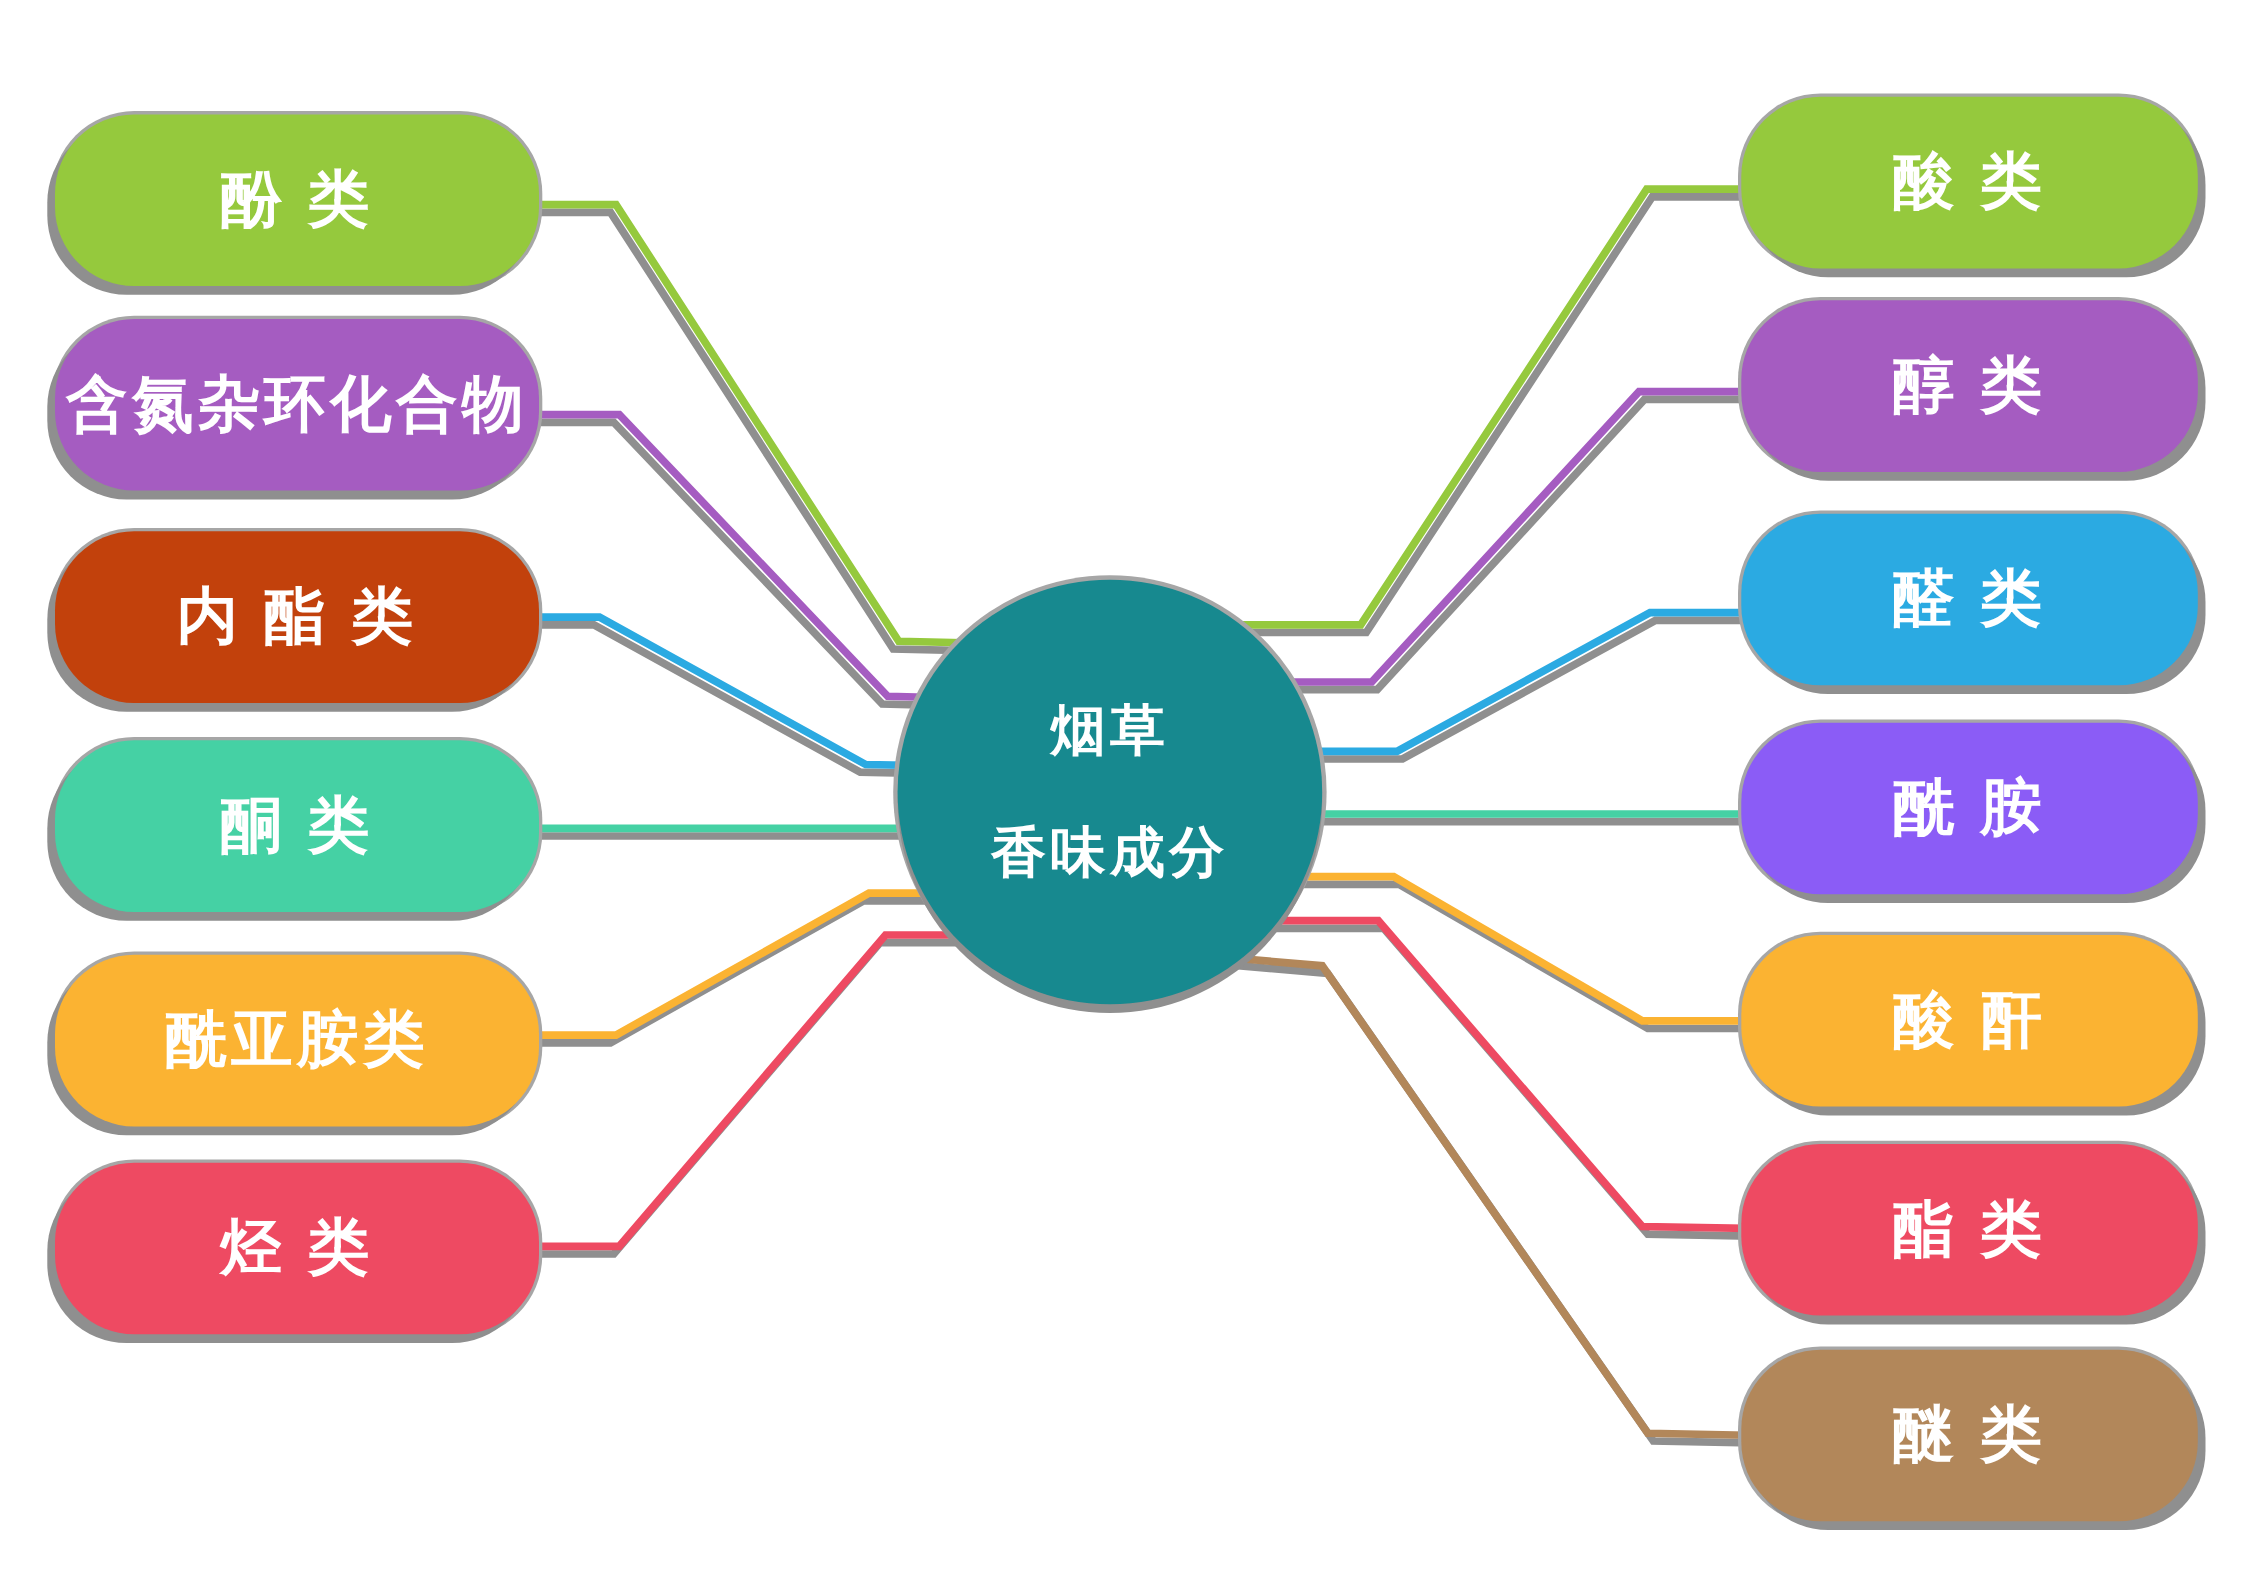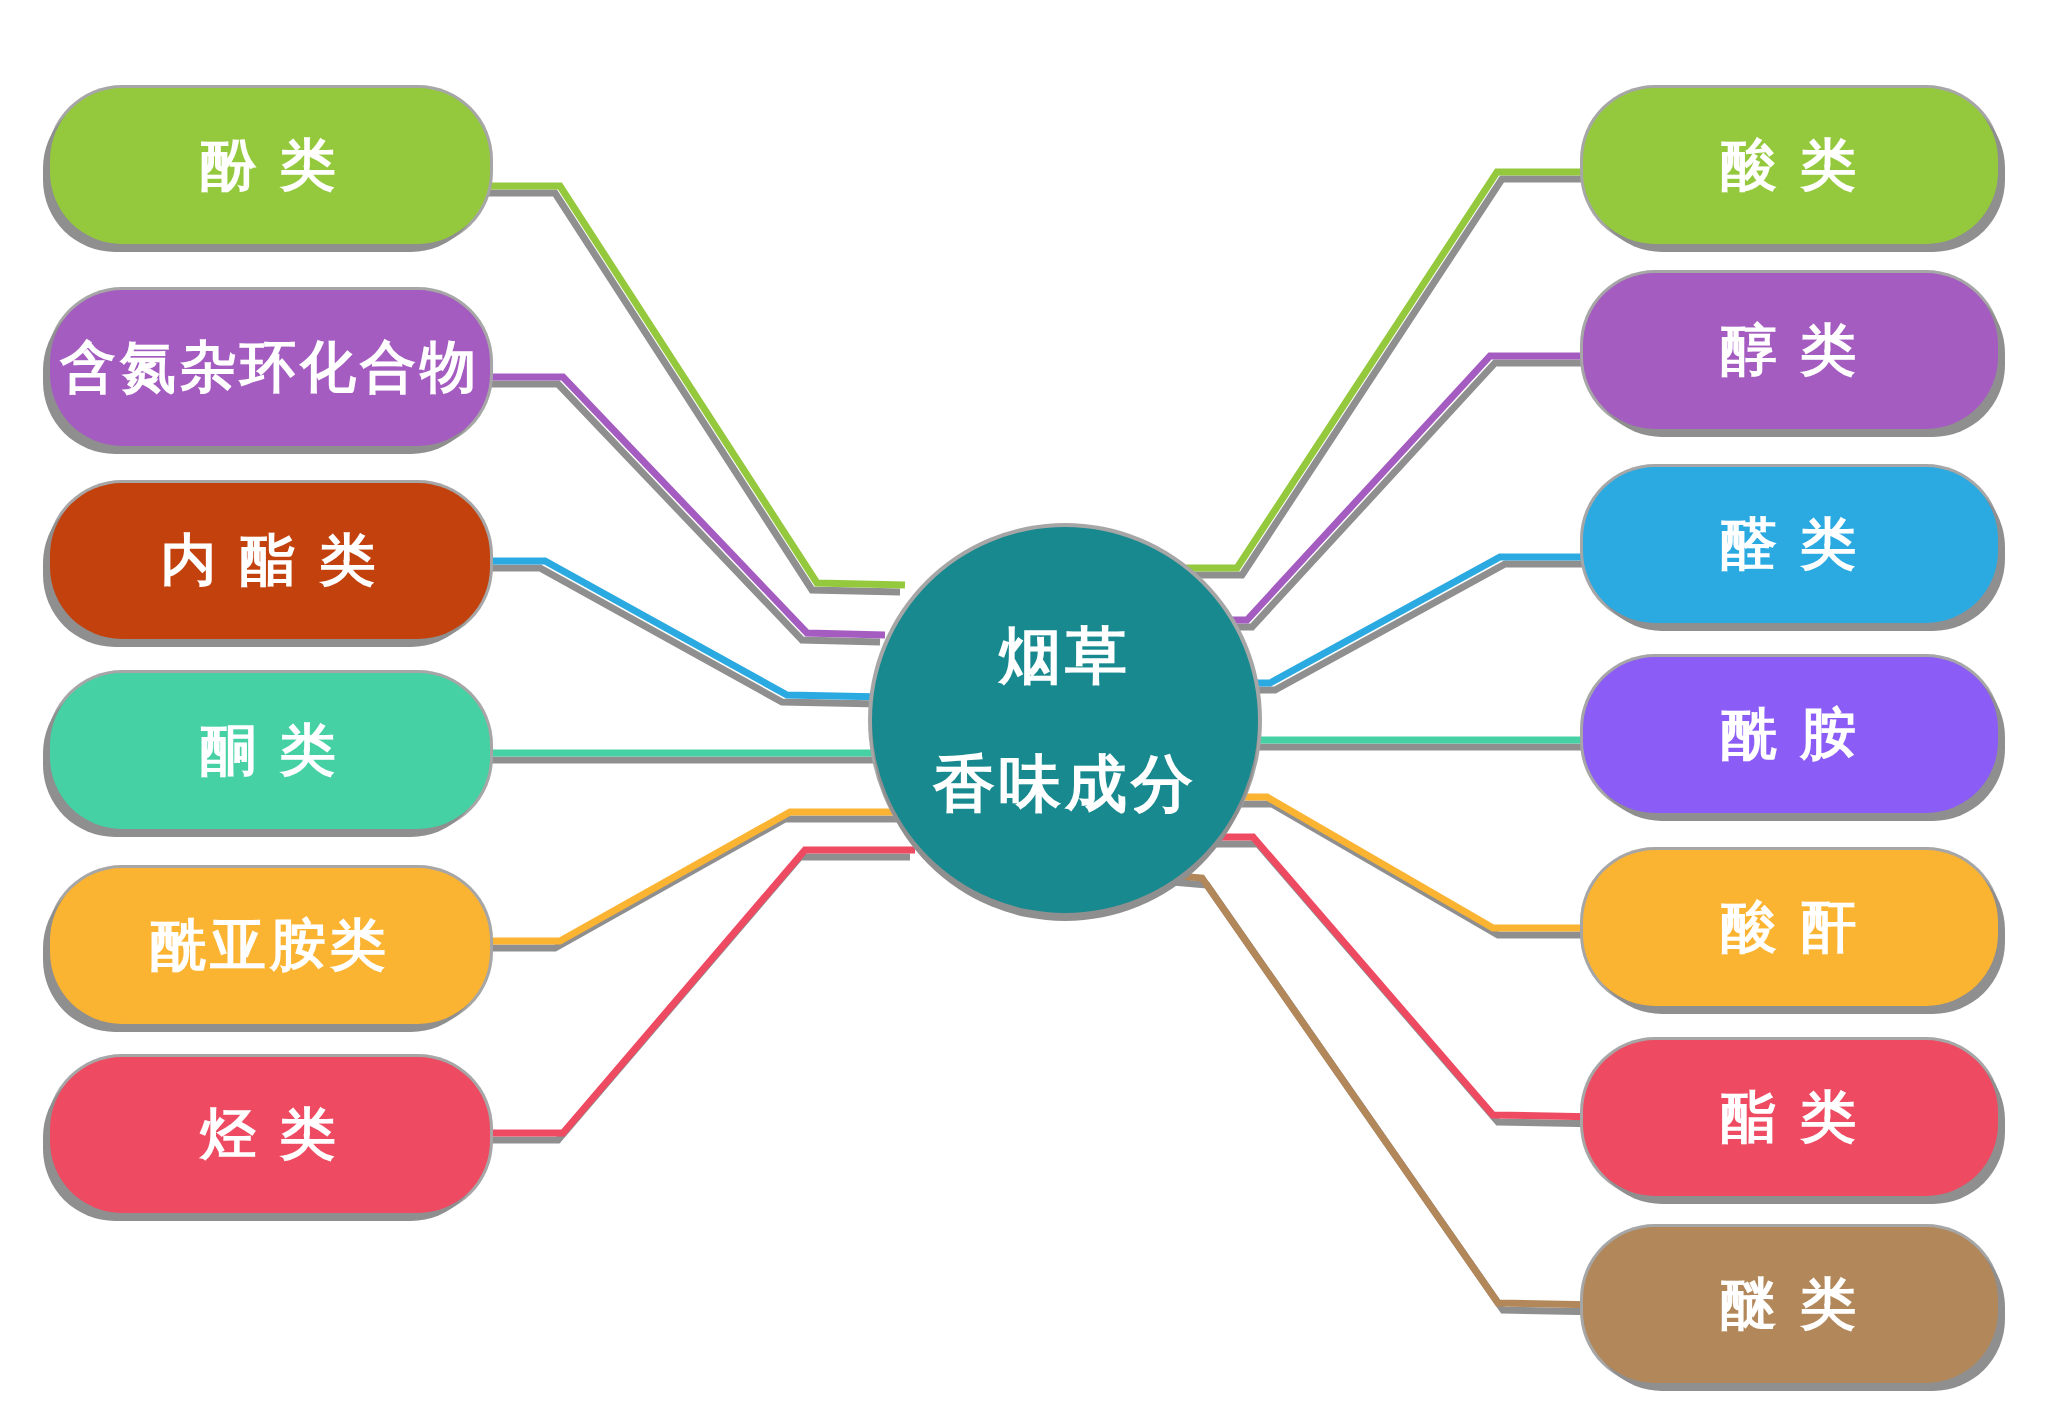--- a/index.html
+++ b/index.html
@@ -12,30 +12,30 @@
   .wires{position:absolute;left:0;top:0;z-index:1;}
   .pill{
     position:absolute;z-index:2;
     width:440px;height:156px;border-radius:72px;
     display:flex;align-items:center;justify-content:center;
     color:#ffffff;font-size:56px;font-weight:bold;letter-spacing:4px;
     white-space:nowrap;
   }
   .pill.left{left:50px;box-shadow:-7px 8px 0 #8f8f8f,0 0 0 3px #a6a6a6;}
   .pill.right{left:1583px;width:415px;box-shadow:7px 8px 0 #8f8f8f,0 0 0 3px #a6a6a6;}
-  .L0{top:88px;}  .L1{top:290px;}  .L2{top:483px;}
+  .L0{top:104px;}  .L1{top:290px;}  .L2{top:483px;}
   .L3{top:673px;}  .L4{top:868px;}  .L5{top:1057px;}
   .R0{top:88px;}   .R1{top:273px;}  .R2{top:467px;}
   .R3{top:657px;}  .R4{top:850px;}  .R5{top:1040px;}
   .R6{top:1227px;}
   .center-node{
     position:absolute;z-index:3;
-    left:872px;top:527px;width:386px;height:386px;border-radius:50%;
+    left:816px;top:527px;width:386px;height:386px;border-radius:50%;
     display:flex;flex-direction:column;align-items:center;justify-content:center;
-    color:#ffffff;font-size:62px;font-weight:bold;letter-spacing:4px;
+    color:#ffffff;font-size:50px;font-weight:bold;letter-spacing:4px;
     line-height:1.42;text-align:center;
     box-shadow:0 8px 0 #8f8f8f,0 0 0 4px #a6a6a6;
     gap:40px;
   }
   polyline{fill:none;stroke-width:7;}
 </style>
 </head>
 <body>
 
 <div class="canvas" style="background-color: rgb(255, 255, 255);">

